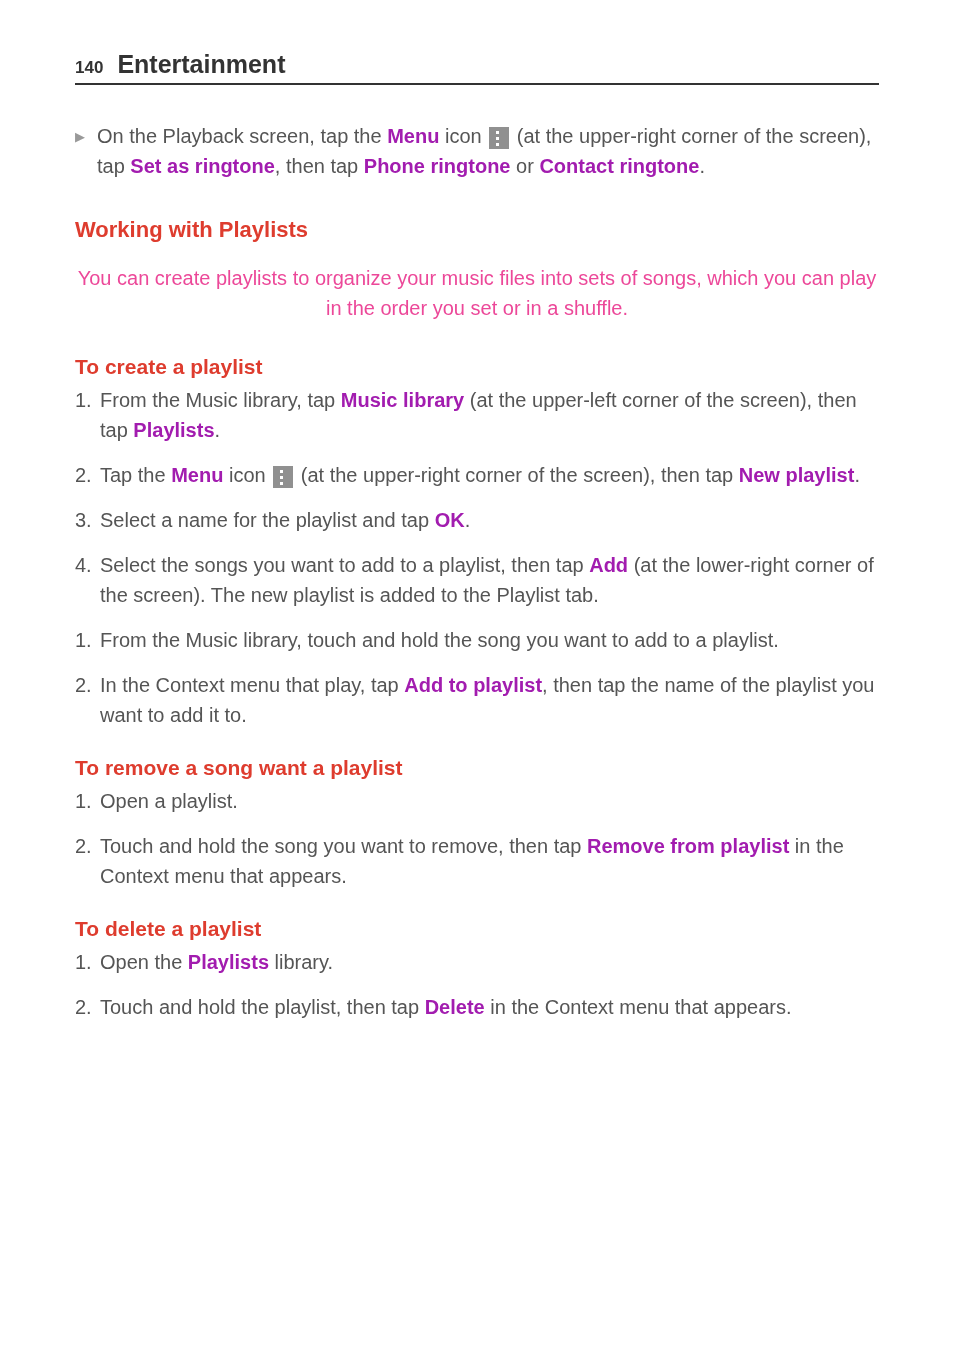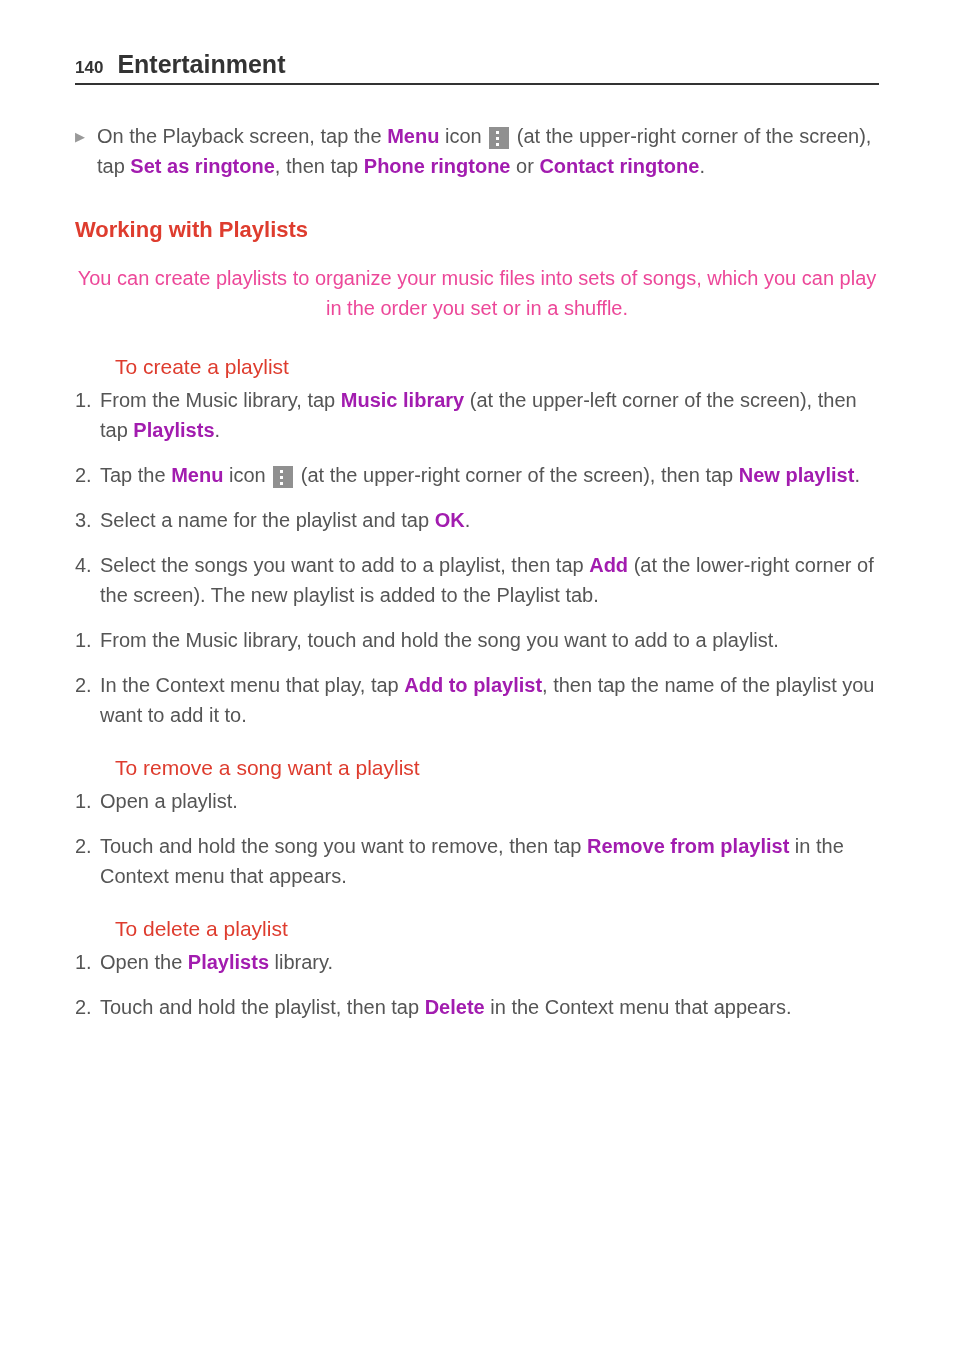--- a/index.html
+++ b/index.html
@@ -77,24 +77,23 @@
     }
     .heading-red-large {
       color: #de3c2e;
       font-size: 22px;
       font-weight: 600;
       margin-bottom: 20px;
     }
     .heading-red-small {
       color: #de3c2e;
       font-size: 21px;
-      font-weight: 400;
+      font-weight: 700;
       margin-bottom: 6px;
       margin-top: 26px;
-      margin-left: 40px;
     }
     .body-text {
       font-size: 20px;
       line-height: 1.5;
       color: #ec4899;
       margin-bottom: 32px;
       text-align: center;
     }
     .numbered-item {
       display: flex;

